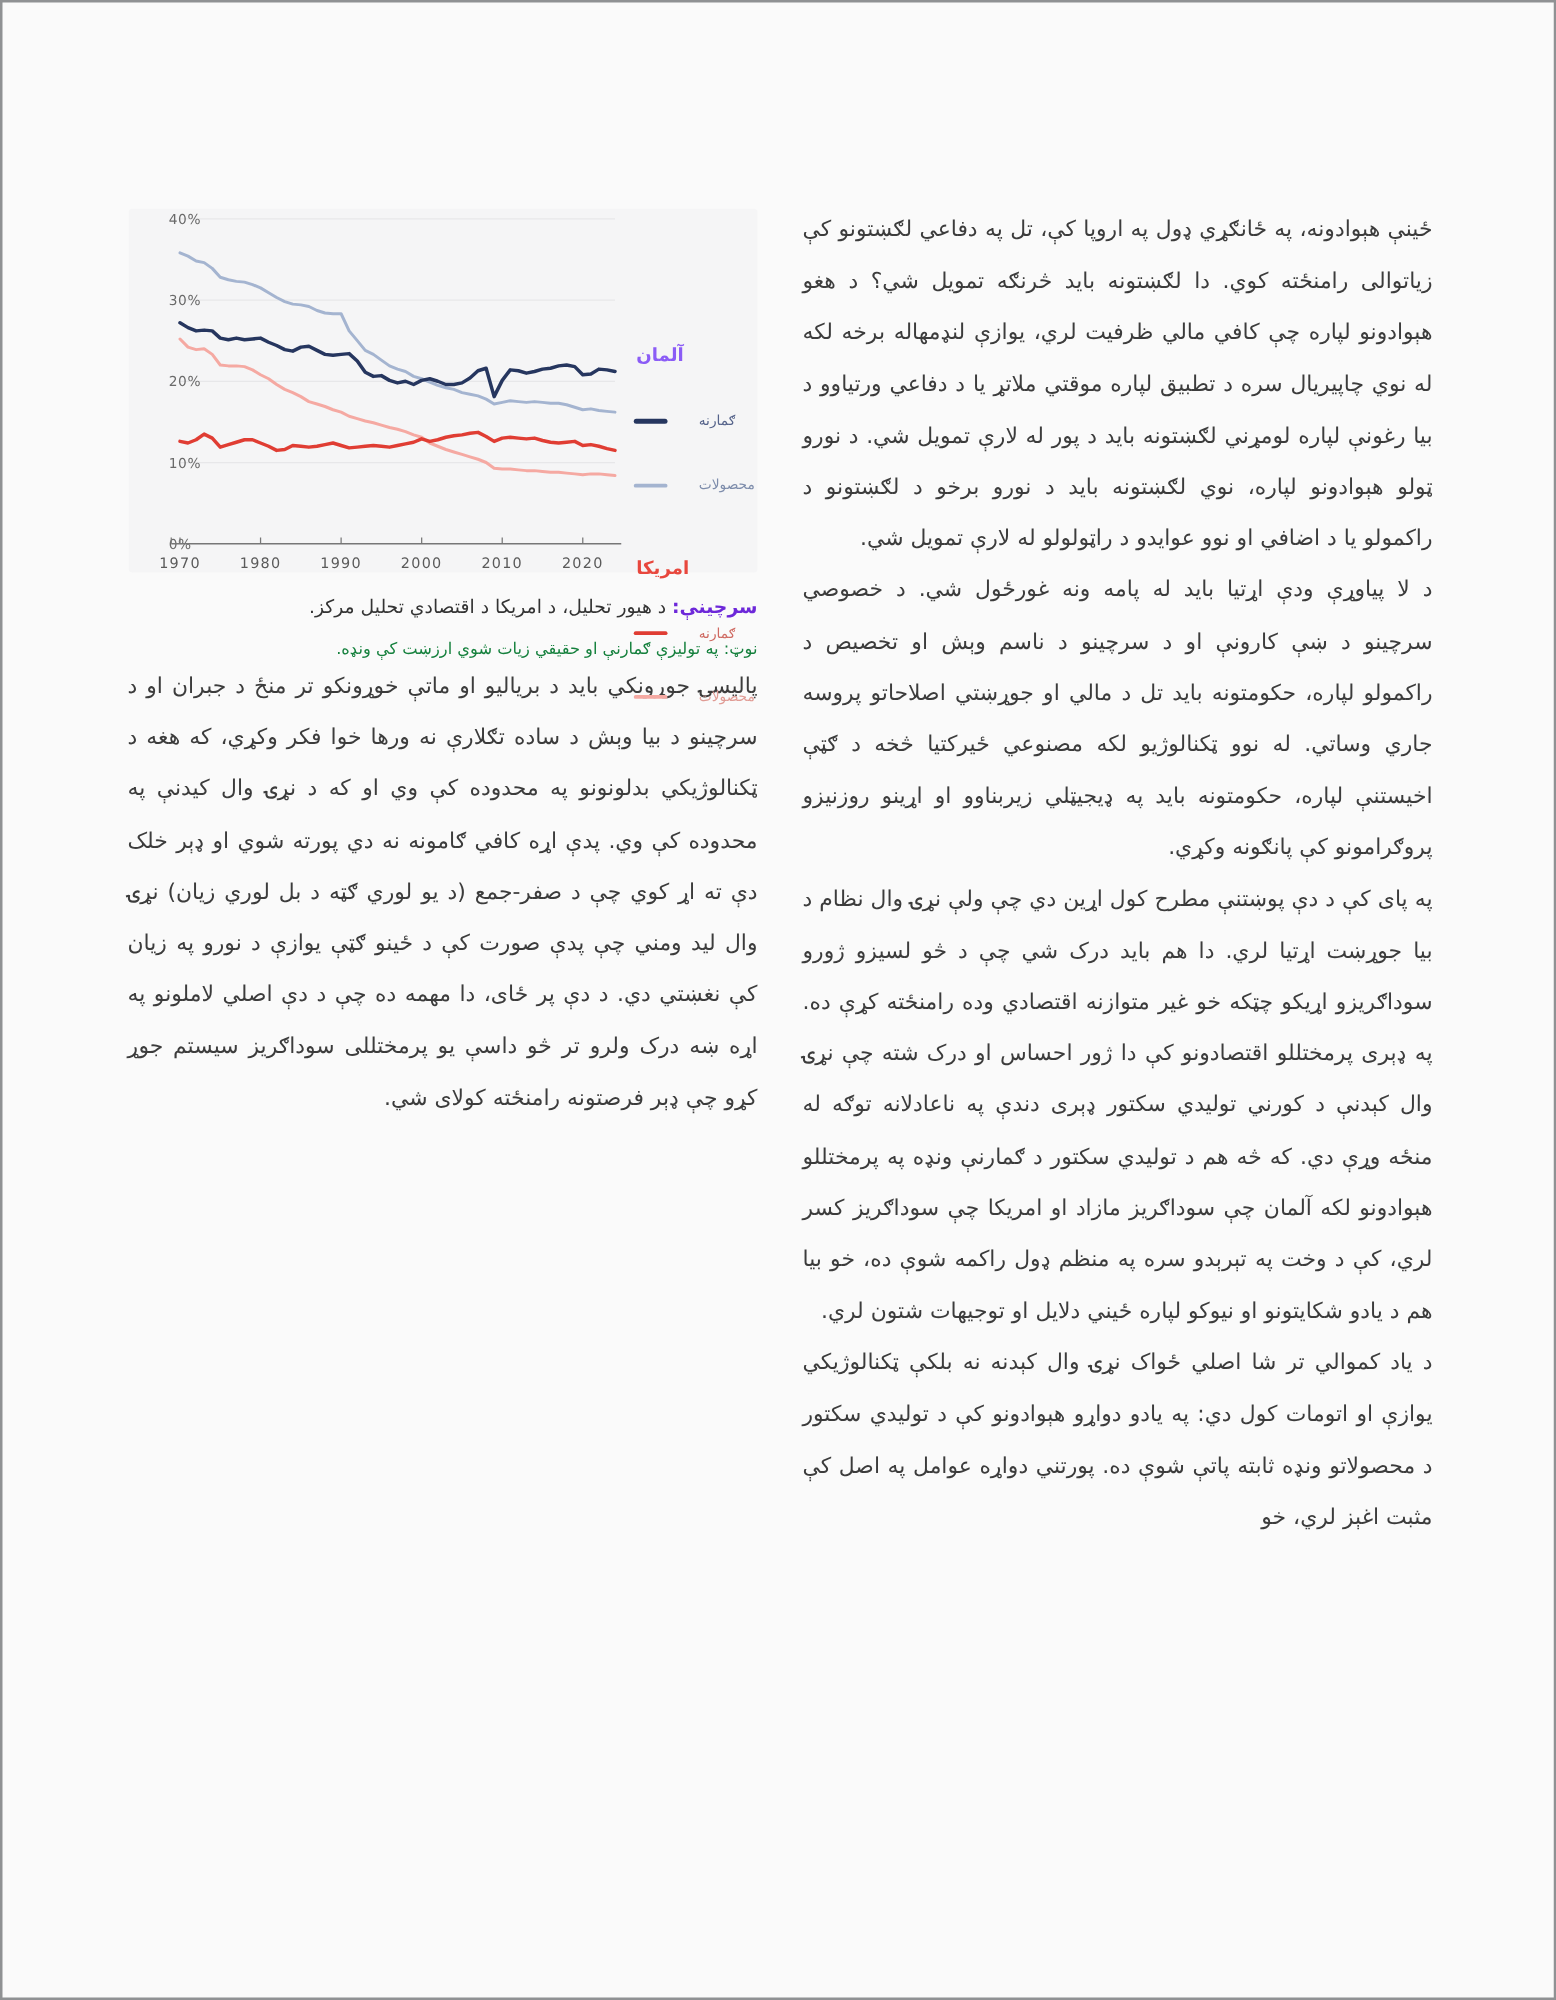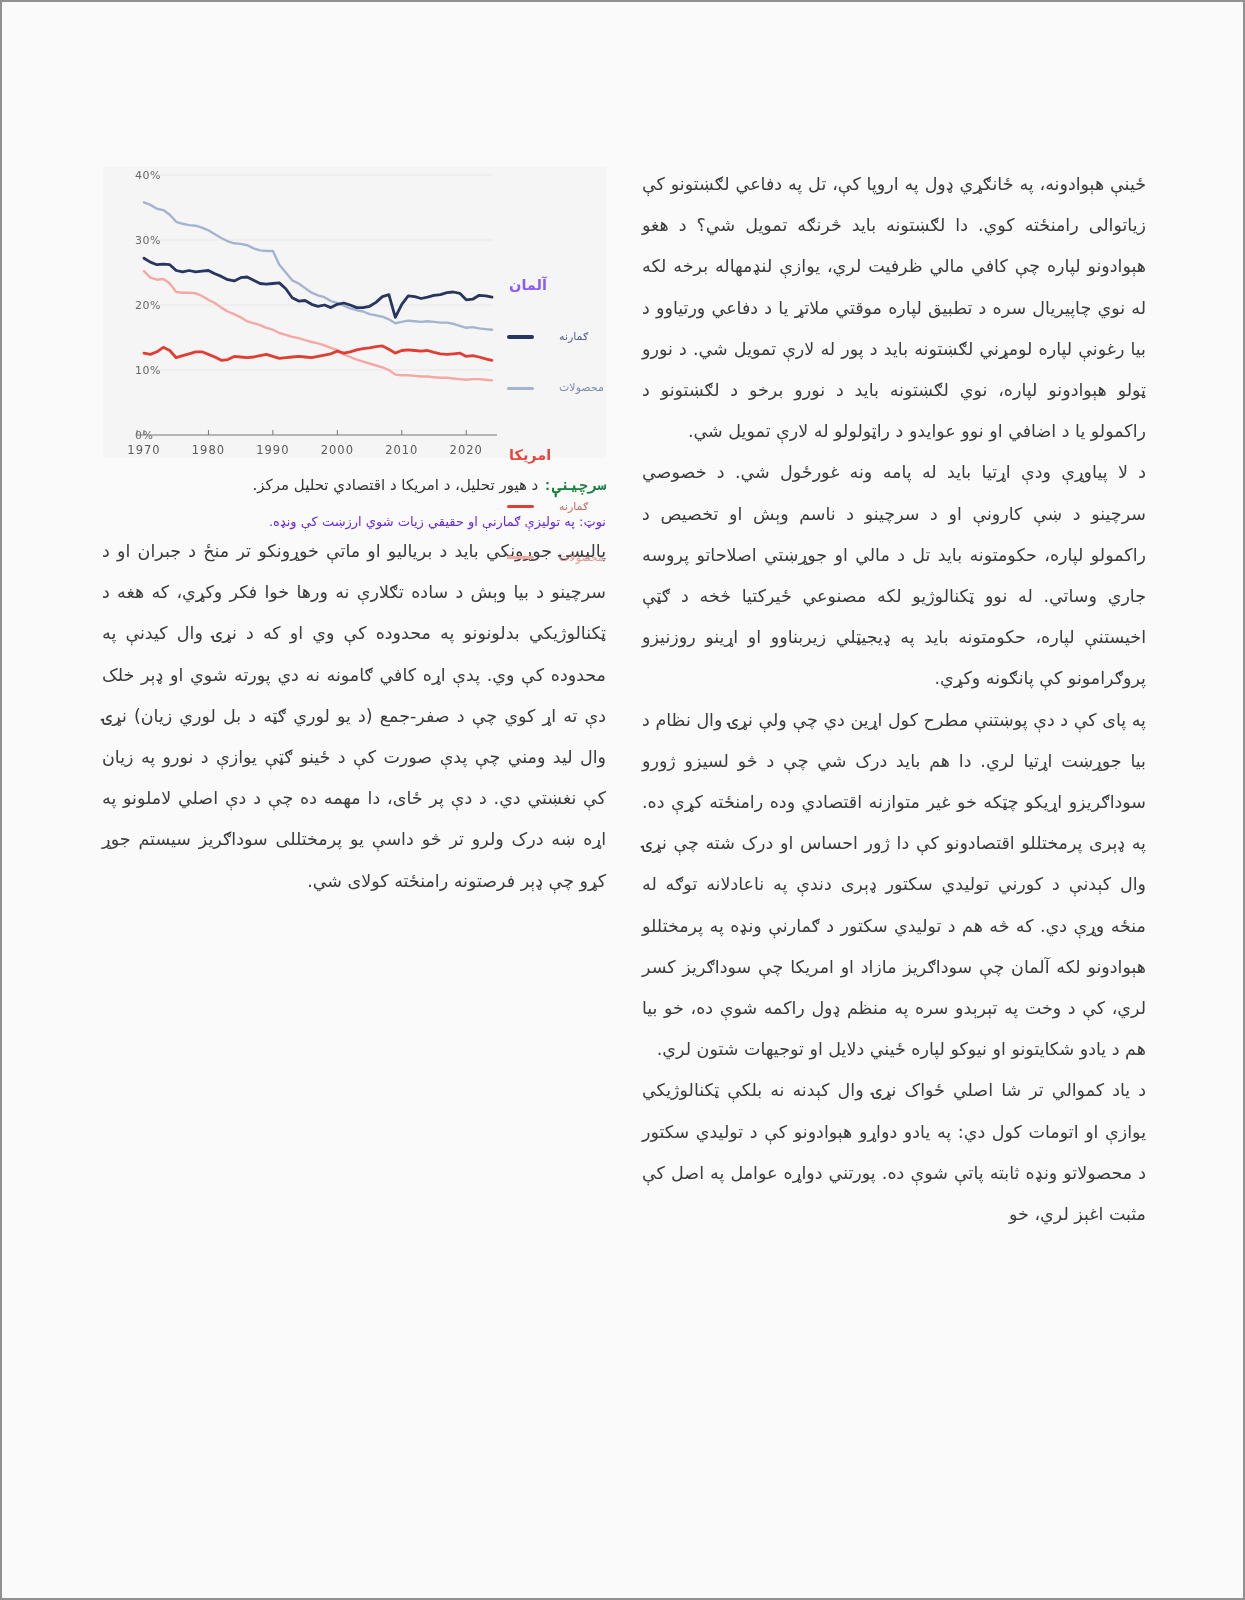--- a/index.html
+++ b/index.html
@@ -46,24 +46,24 @@
   .legend-row{display:flex;align-items:center;gap:25px;margin-top:10px;}
   .swatch{display:inline-block;width:27px;border-radius:2px;}
   .sw-bold{height:3.5px;}
   .sw-light{height:3px;}
   .legend-label{font-size:11px;}
 
   .source-line{
     margin-top:16px;
     font-size:15px;color:#333333;line-height:1.5;
   }
-  .source-line b{color:#15803d;font-family:Liberation Mono, monospace;}
+  .source-line b{color:#6d28d9;}
   .note-line{
     margin-top:13px;
-    font-size:13px;color:#6d28d9;line-height:1.5;
+    font-size:13px;color:#15803d;line-height:1.5;
   }
   .body-after-chart{margin-top:17px;}
 </style>
 </head>
 <body>
 
 <div class="page">
 
   <div class="col col-right">
     <p>ځینې هېوادونه، په ځانګړي ډول په اروپا کې، تل په دفاعي لګښتونو کې زیاتوالی رامنځته کوي. دا لګښتونه باید څرنګه تمویل شي؟ د هغو هېوادونو لپاره چې کافي مالي ظرفیت لري، یوازې لنډمهاله برخه لکه له نوي چاپیریال سره د تطبیق لپاره موقتي ملاتړ یا د دفاعي ورتیاوو د بیا رغونې لپاره لومړني لګښتونه باید د پور له لارې تمویل شي. د نورو ټولو هېوادونو لپاره، نوي لګښتونه باید د نورو برخو د لګښتونو د راکمولو یا د اضافي او نوو عوایدو د راټولولو له لارې تمویل شي.</p>

